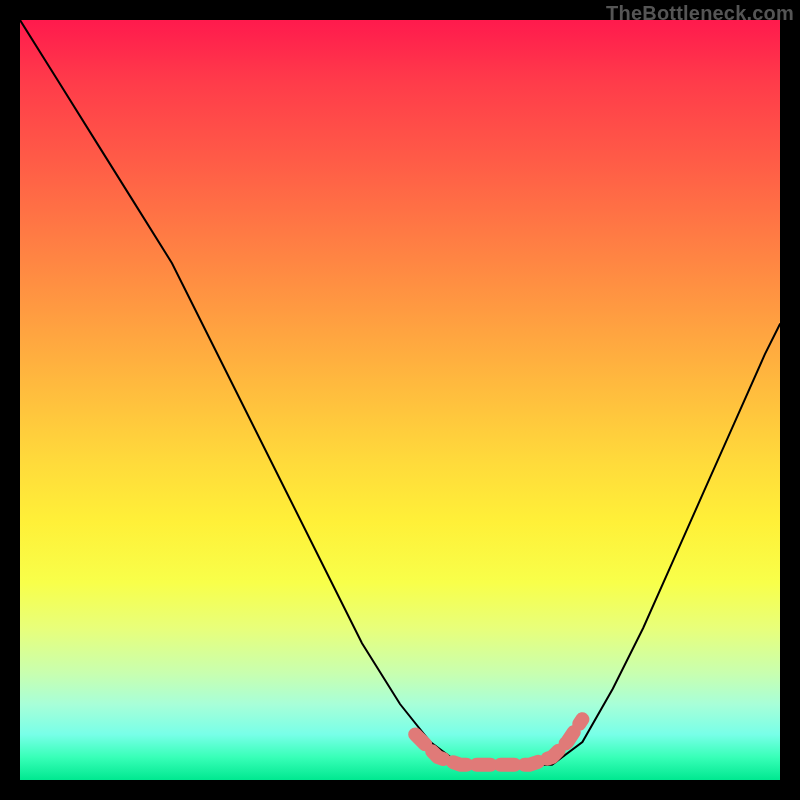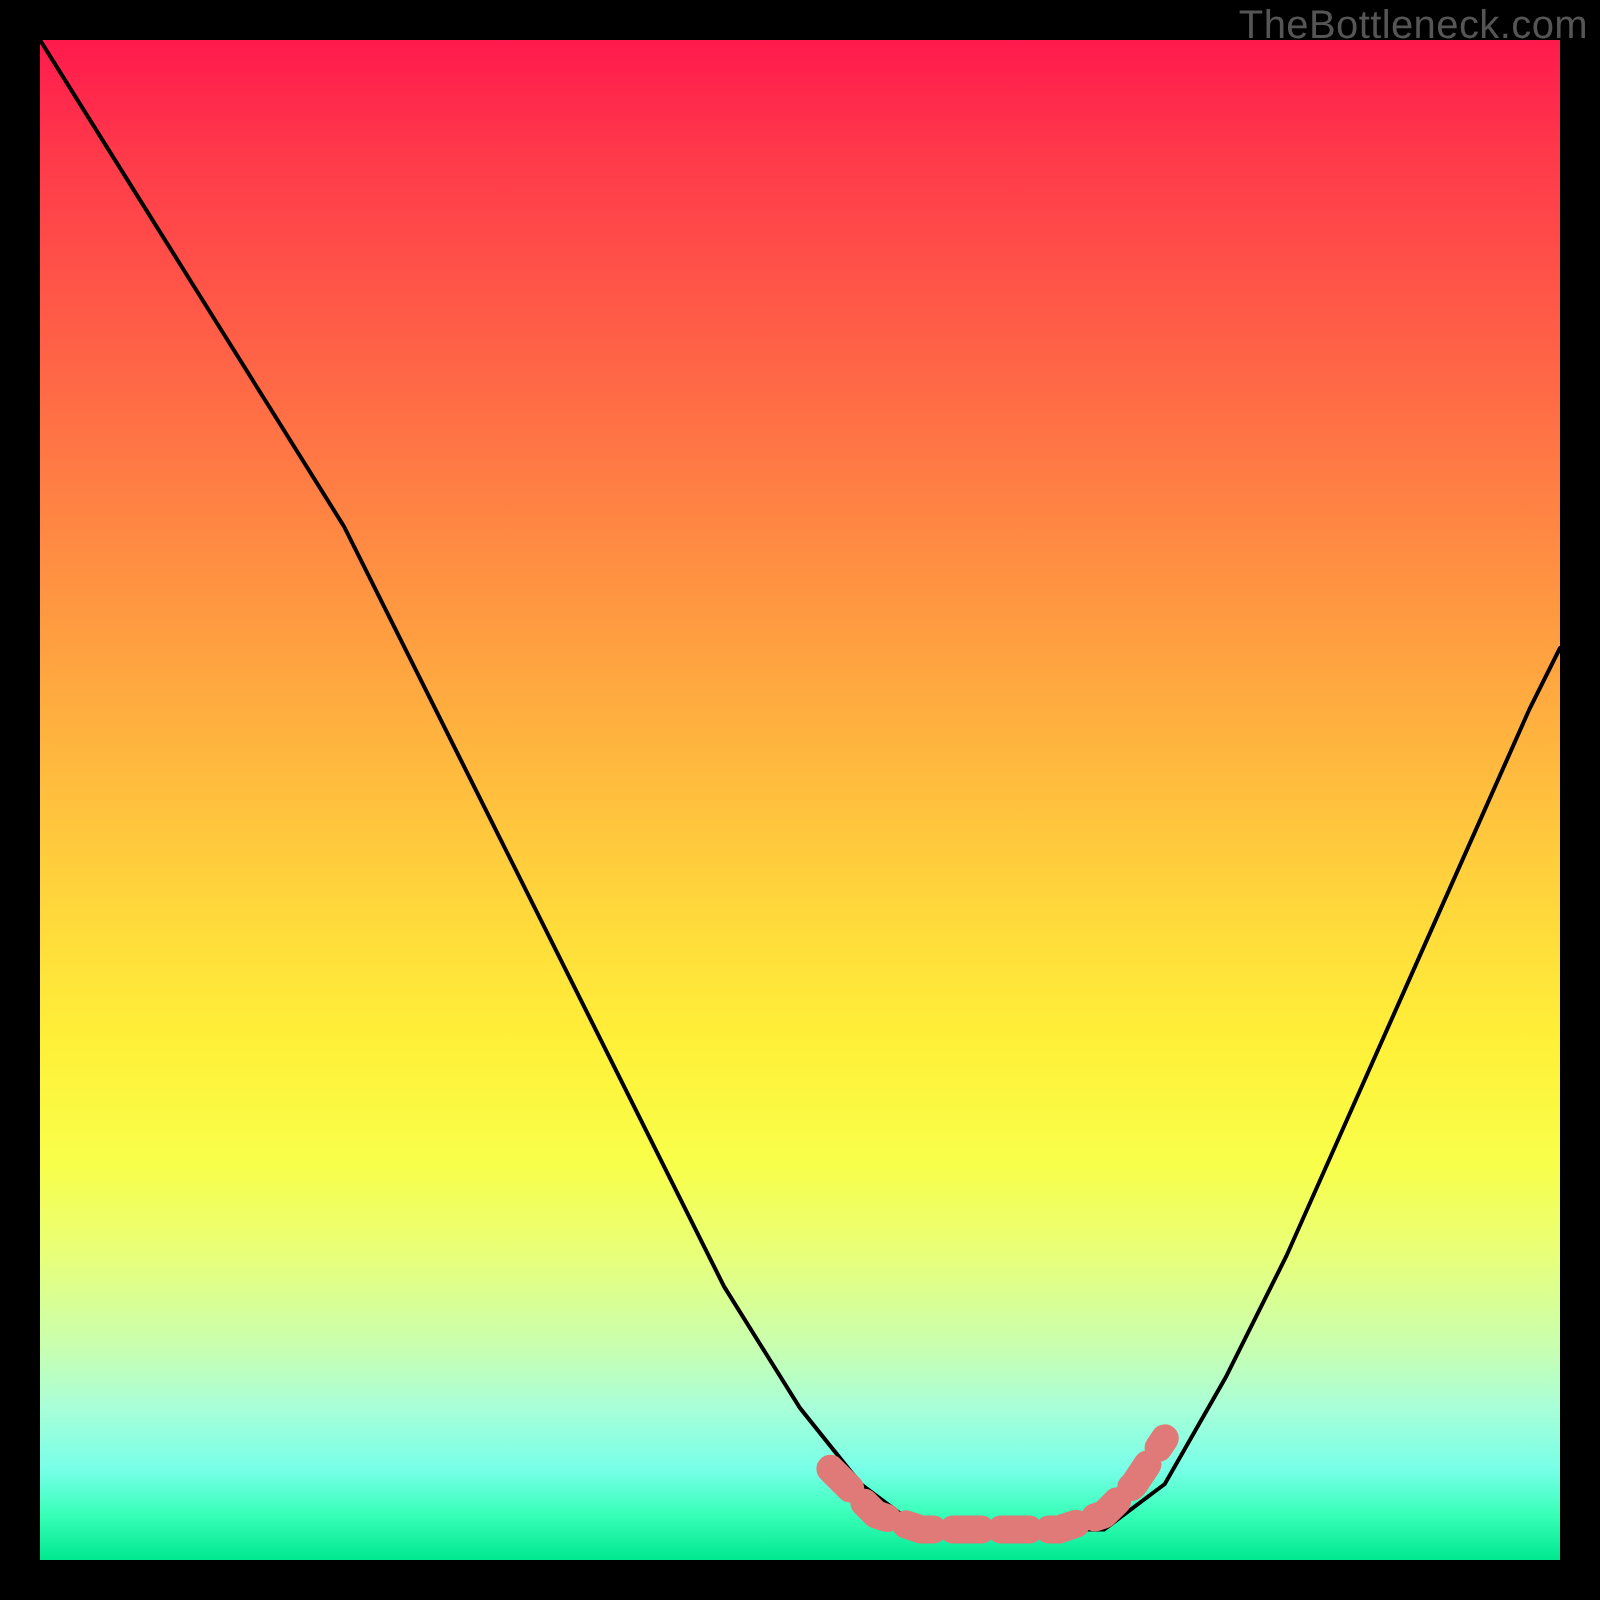--- a/index.html
+++ b/index.html
@@ -42,21 +42,21 @@
     width: 760px;
     height: 760px;
     pointer-events: none;
   }
   .watermark {
     position: absolute;
     top: 2px;
     right: 6px;
     color: #555;
     font-size: 20px;
-    font-weight: 400;
+    font-weight: 700;
     letter-spacing: 0.2px;
     user-select: none;
   }
 </style>
 </head>
 <body>
 
 <div class="watermark">TheBottleneck.com</div>
 
 <div class="frame">

